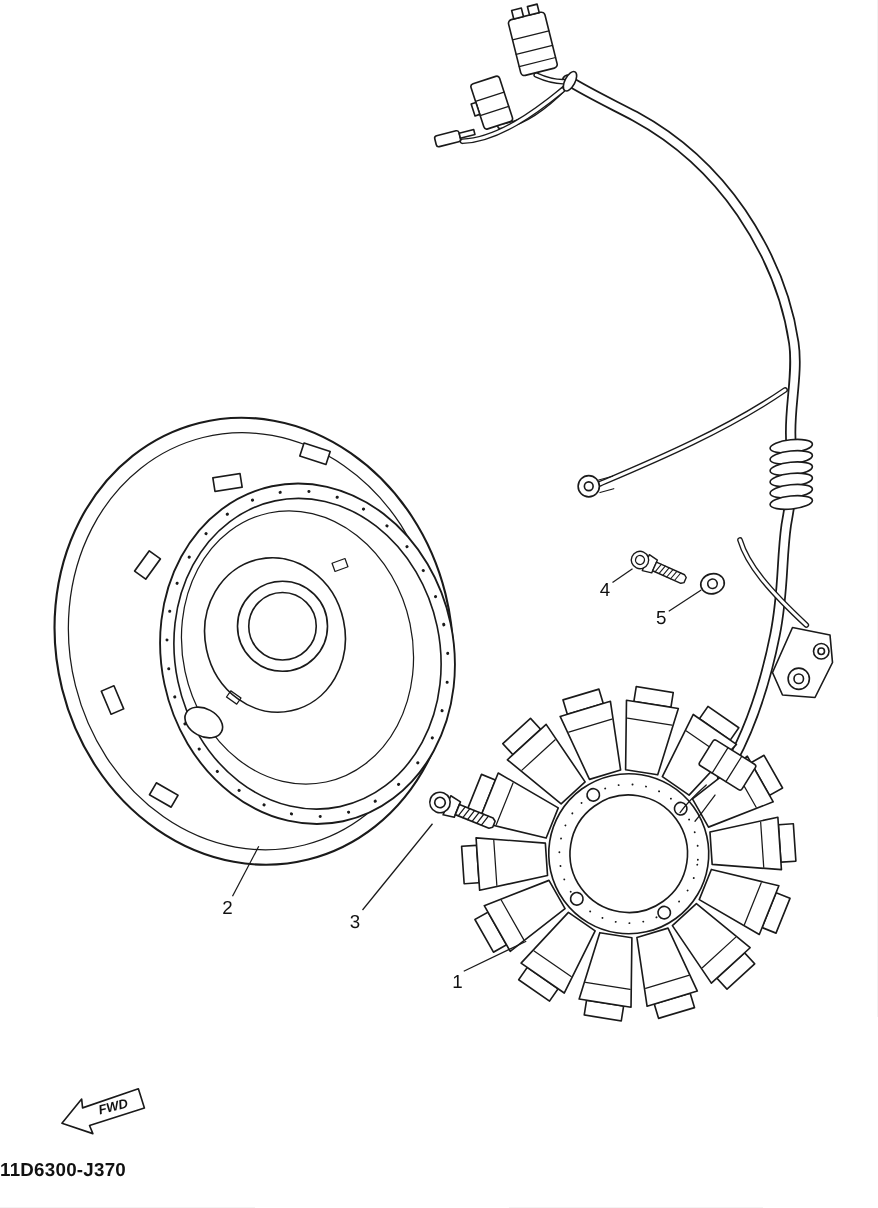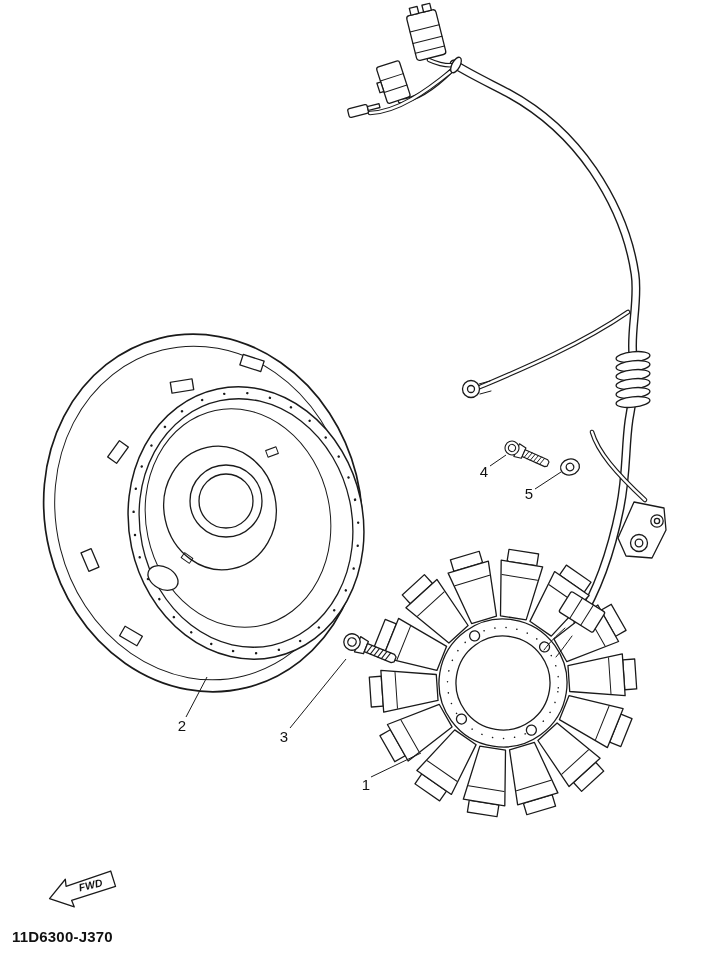--- a/index.html
+++ b/index.html
@@ -16,21 +16,21 @@
   .dots { stroke:var(--line); stroke-dasharray:0.1 23; stroke-width:2.4; stroke-linecap:round; fill:none; }
   .dots2{ stroke:var(--line); stroke-dasharray:0.1 11; stroke-width:1.5; stroke-linecap:round; fill:none; }
   .cable-out{ stroke:var(--line); stroke-width:9;   fill:none; stroke-linecap:round; }
   .cable-in { stroke:var(--background); stroke-width:6.2; fill:none; stroke-linecap:round; }
   .wire-out { stroke:var(--line); stroke-width:4.6; fill:none; stroke-linecap:round; }
   .wire-in  { stroke:var(--background); stroke-width:2.4; fill:none; stroke-linecap:round; }
   .leader{ stroke:var(--line); stroke-width:1; fill:none; }
   .callout{ font:15px "Liberation Sans", sans-serif; fill:#111; }
   .fwd-text{ font:italic bold 10.5px "Liberation Sans", sans-serif; fill:#111; }
   .part-code{
-    position:absolute; left:12px; top:928px;
+    position:absolute; left:0; top:928px;
     font:bold 15px "Liberation Sans", sans-serif; color:#111; letter-spacing:.2px;
   }
 </style>
 </head>
 <body>
 
 <div class="stage">
   <svg width="702" height="966" viewBox="0 0 702 966">
     <defs>
       <g id="tooth">

